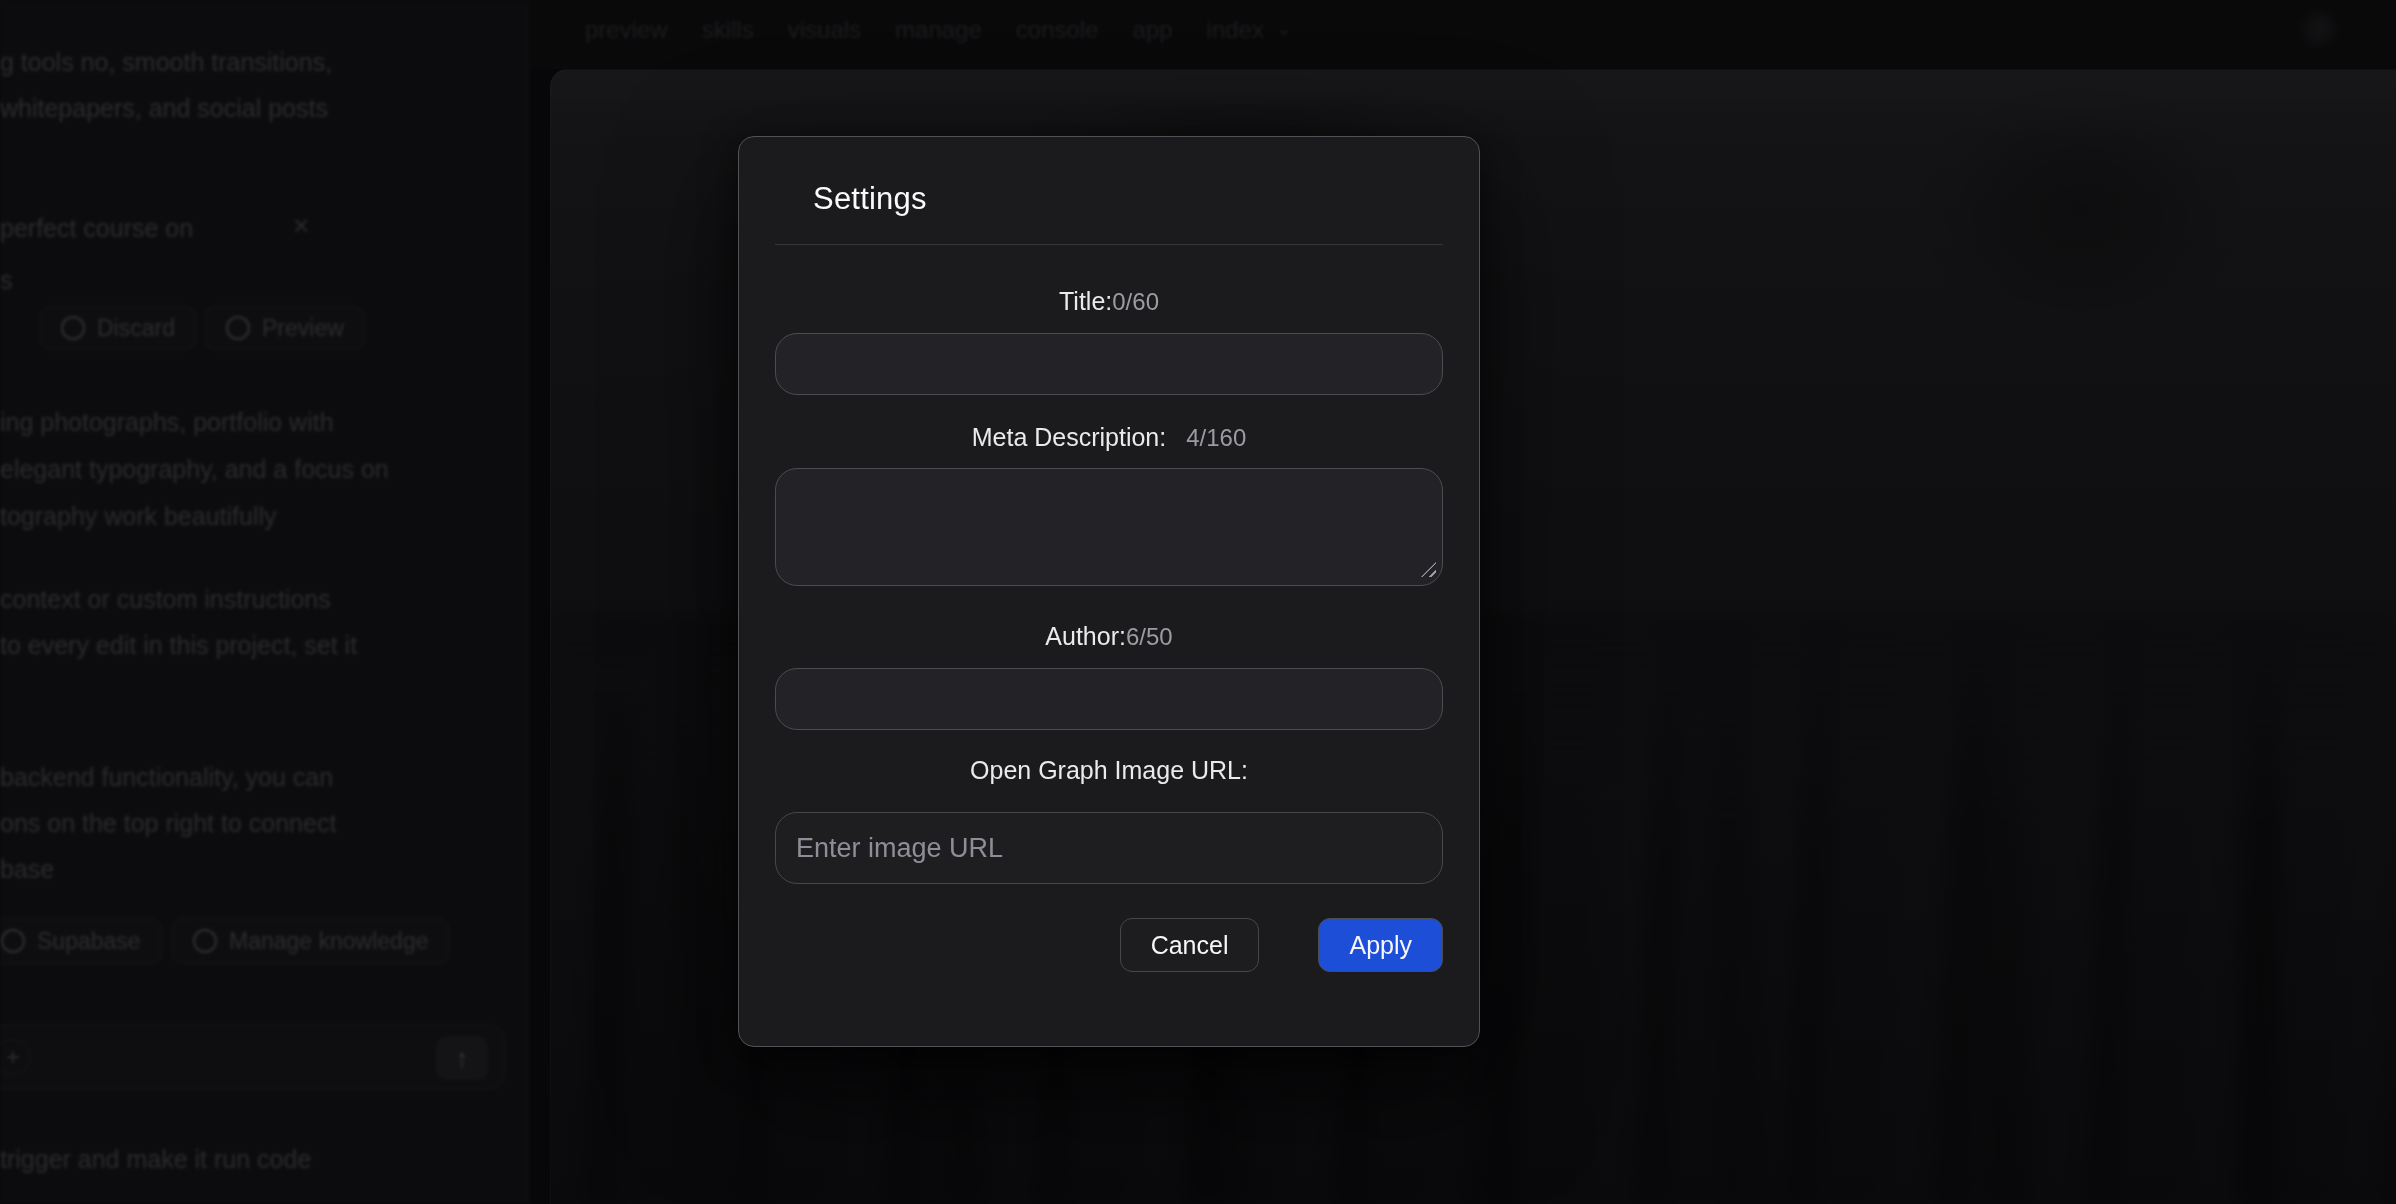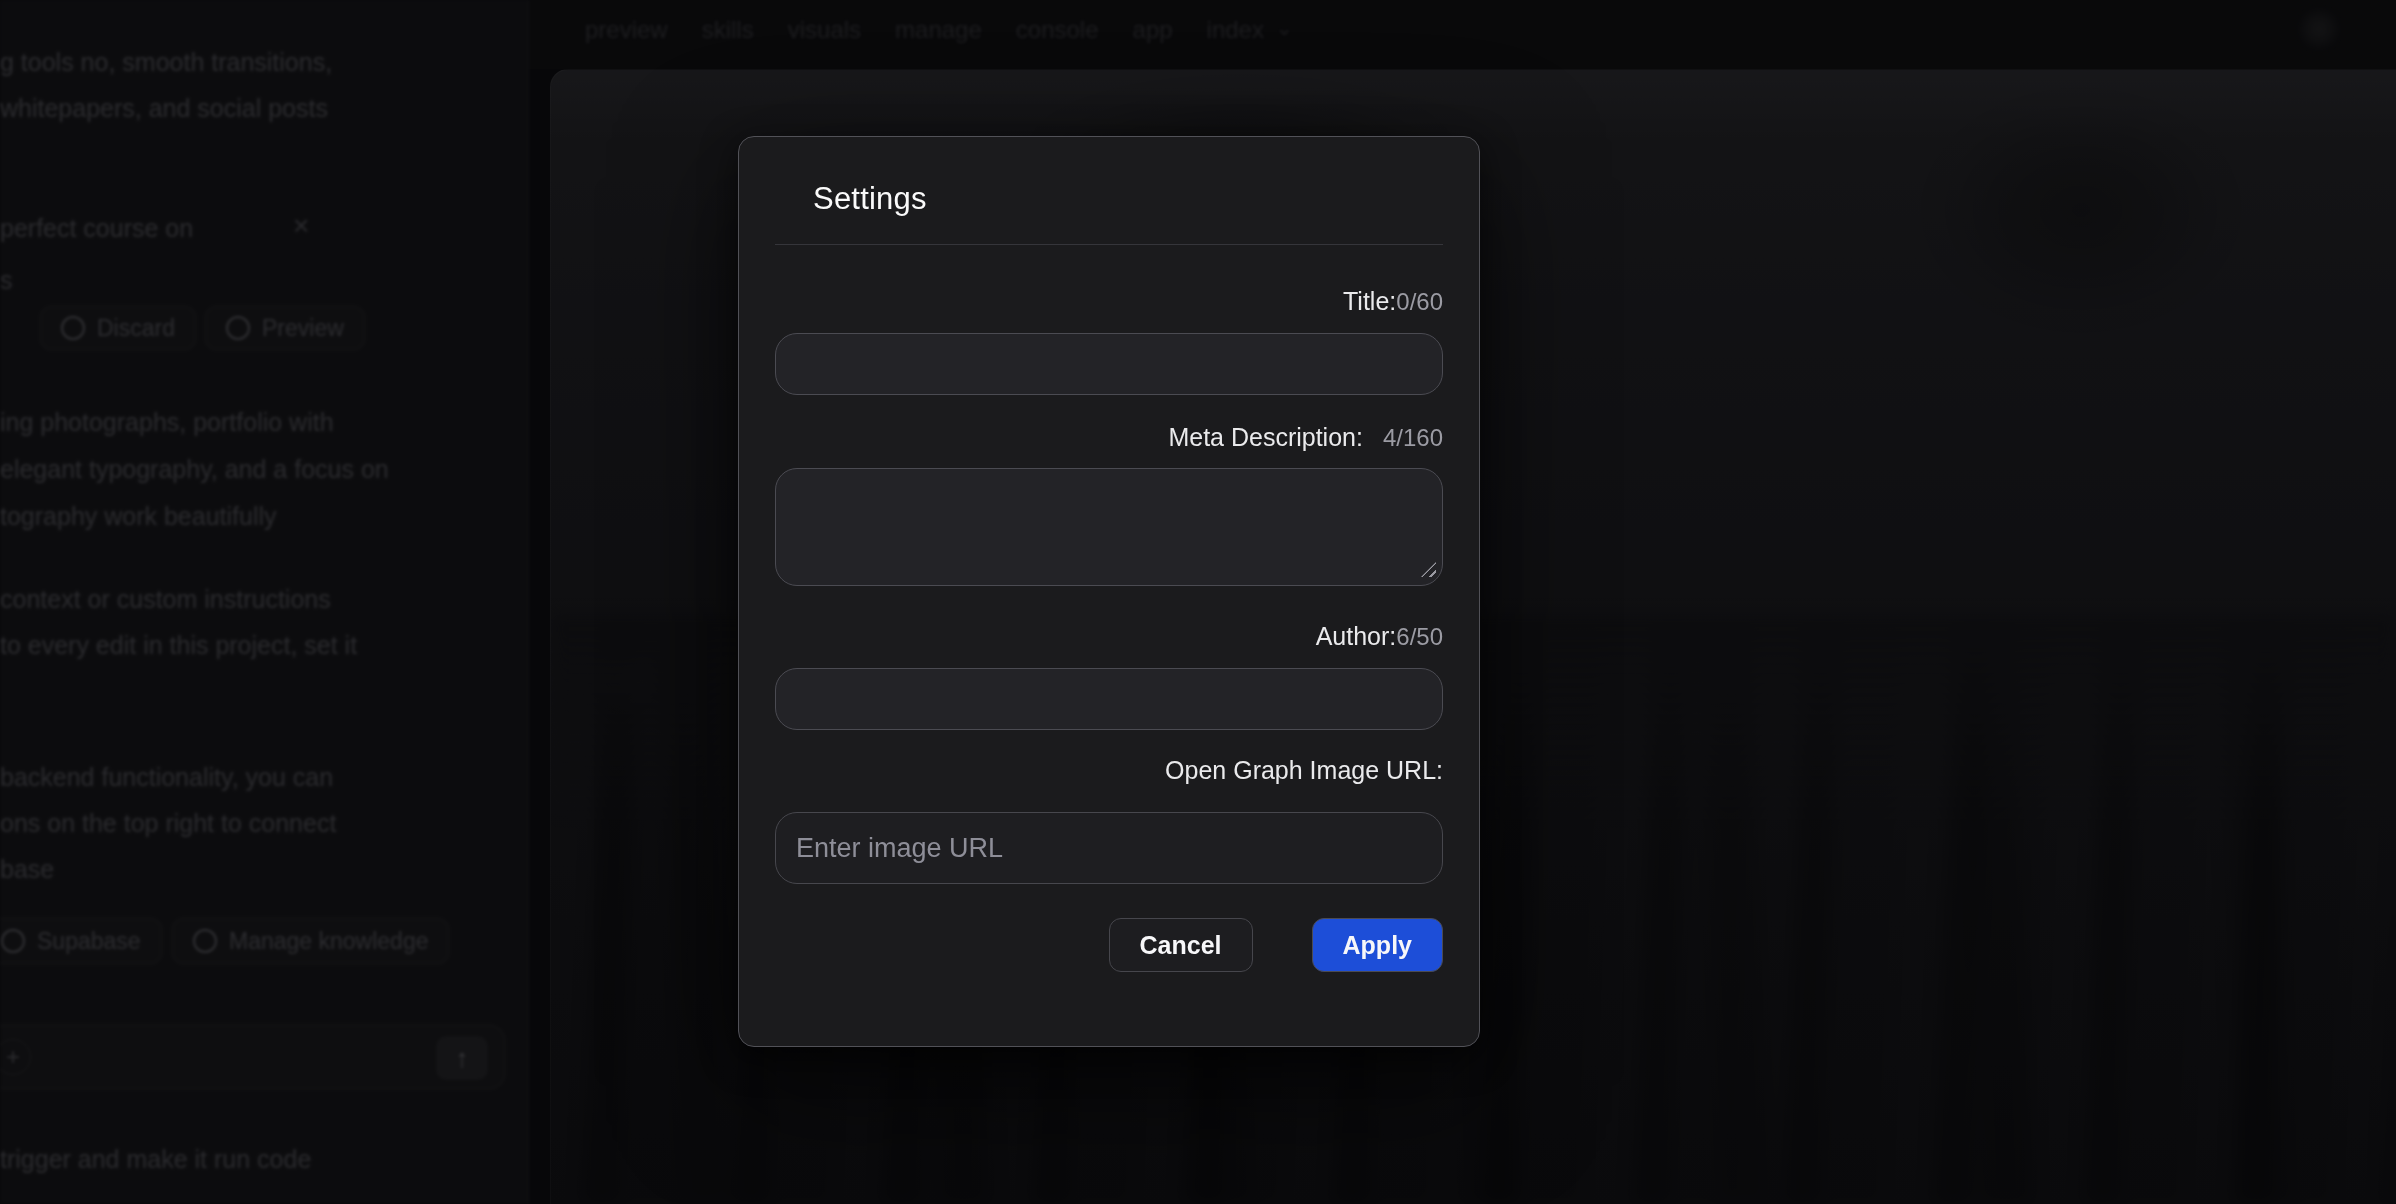--- a/index.html
+++ b/index.html
@@ -48,38 +48,38 @@
     background:radial-gradient(circle, rgba(255,255,255,0.06), rgba(255,255,255,0) 72%); filter:blur(2px); }
 
   .backdrop { position:absolute; inset:0; background:rgba(5,5,7,0.52); z-index:5; }
 
   
   .modal { position:absolute; left:738px; top:136px; width:742px; height:911px; z-index:10;
     background:#1b1b1d; border:1.5px solid #515157; border-radius:16px; padding:0 36px;
     box-shadow:0 40px 120px rgba(0,0,0,0.60), 0 10px 35px rgba(0,0,0,0.50); color:#f2f2f4; }
   .modal-title { margin:44px 0 0 38px; font-size:31px; font-weight:500; letter-spacing:0.2px; color:#fafafa; }
   .divider { height:1px; background:#35353a; margin-top:27px; }
-  .label-row { display:flex; justify-content:flex-end; align-items:baseline; }
+  .label-row { display:flex; justify-content:center; align-items:baseline; }
   .row-1 { margin-top:42px; } .row-2 { margin-top:28px;gap:20px; } .row-3 { margin-top:36px; } .row-4 { margin-top:26px; }
   .field-label { font-size:25px; color:#eaeaec; }
   .char-counter { font-size:24px; color:#9b9ba3; }
   .field { display:block; width:100%; background:#232327; border:1px solid #4b4b52; border-radius:22px;
     color:#f2f2f4; font-family:inherit; font-size:26px; padding:0 20px; outline:none; }
   .field-input { height:62px; margin-top:17px; }
   .area-wrap { position:relative; margin-top:16px; }
   .field-area { height:118px; resize:none; padding:14px 20px; width:100%; }
   .resize-handle { position:absolute; right:7px; bottom:9px; width:15px; height:15px;
     background:repeating-linear-gradient(135deg, rgba(0,0,0,0) 0 4px, #9a9aa2 4px 6px);
     clip-path:polygon(100% 0, 100% 100%, 0 100%); }
   .field-url { height:72px; margin-top:27px; background:#1e1e21; border-color:#47474d; font-size:27px; }
   .field-url::placeholder { color:#8e8e98; opacity:1; }
   .helper-text { margin-top:19px; font-size:23px; color:#90909a; }
   .btn-row { display:flex; justify-content:flex-end; gap:12px; margin-top:34px; }
   .btn { height:54px; padding:0 30px; border-radius:12px; font-family:inherit; font-size:25px;
-    color:#f7f7f9; cursor:pointer;font-weight:bold; }
+    color:#f7f7f9; cursor:pointer; }
   .btn-cancel { background:#1d1d20; border:1px solid #46464c; }
   .btn-apply { background:#1d4ed8; border:1px solid #4b4b52;margin-left:47px; }
 </style>
 </head>
 <body>
 
 <div class="screen">
 
   <div class="topbar">
     <div class="topbar-menu">

